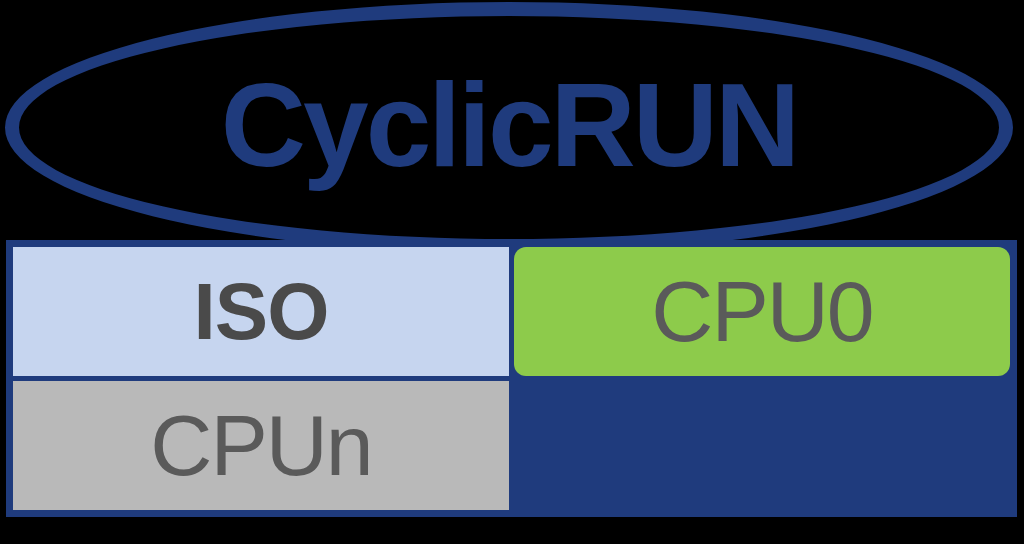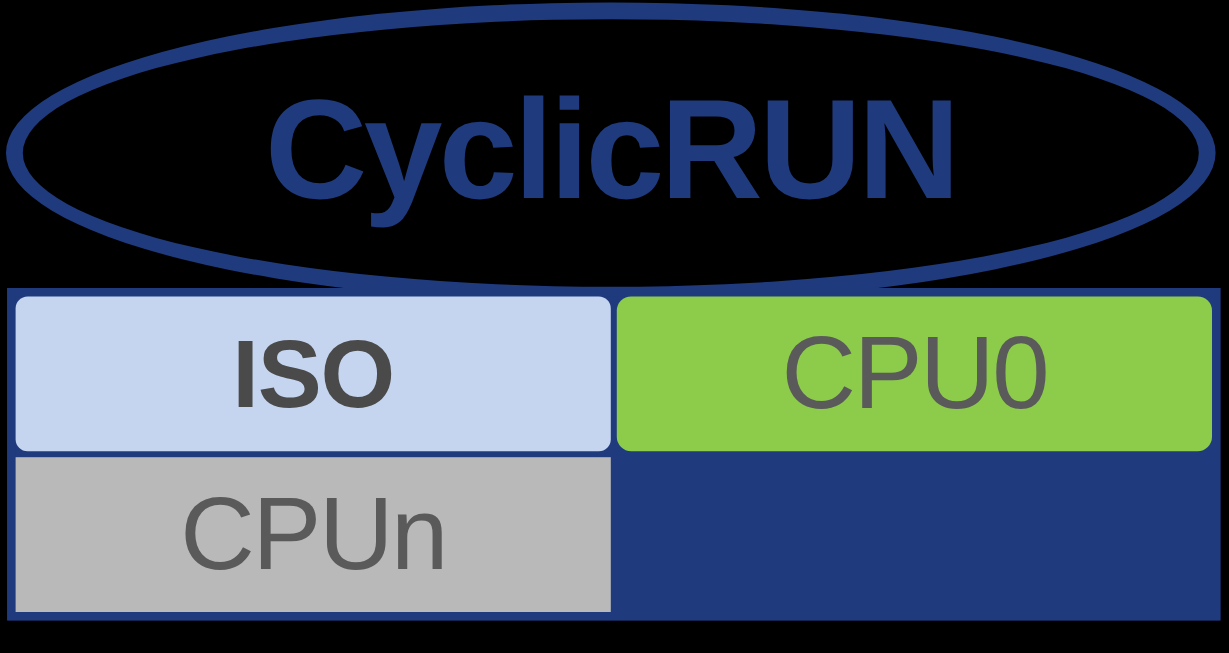--- a/index.html
+++ b/index.html
@@ -74,21 +74,21 @@
     letter-spacing: -1px;
     color: var(--mode-text, #4a4a4a);
   }
   .cpu {
     font-weight: 400;
     font-size: 86px;
     letter-spacing: -2px;
     color: var(--cpu-text, #5a5a5a);
   }
   .awo  { background: var(--awo-bg,  #f4bef2); }
-  .iso  { background: var(--iso-bg,  #c6d5ef); border-radius: 10px; }
+  .iso  { background: var(--iso-bg,  #c6d5ef); }
   .cpu0 { background: var(--cpu0-bg, #8dcb4b); border-radius: 12px; }
   .cpun { background: var(--cpun-bg, #b9b9b9); }
 </style>
 </head>
 <body>
 
 <div class="stage">
 
   <div class="ellipse">
     <div class="title">CyclicRUN</div>

